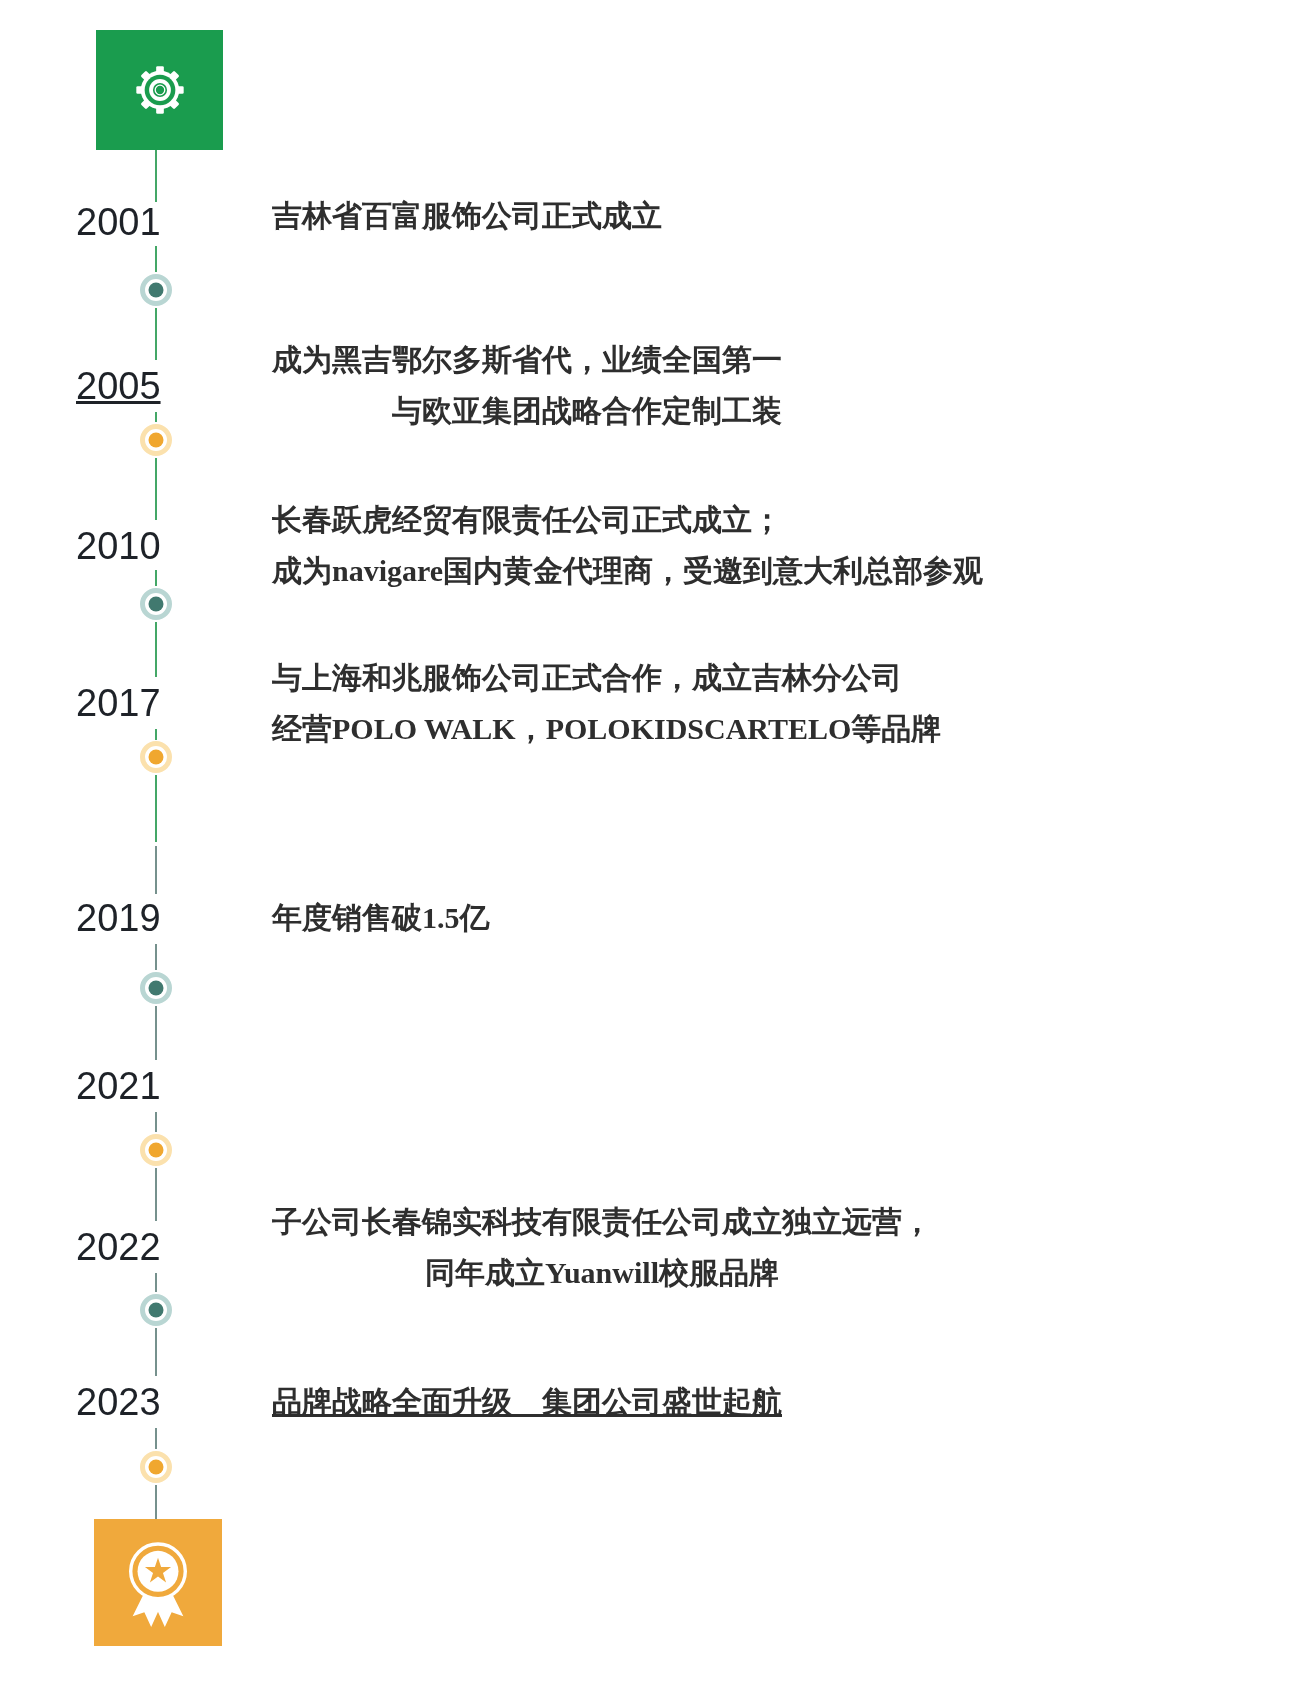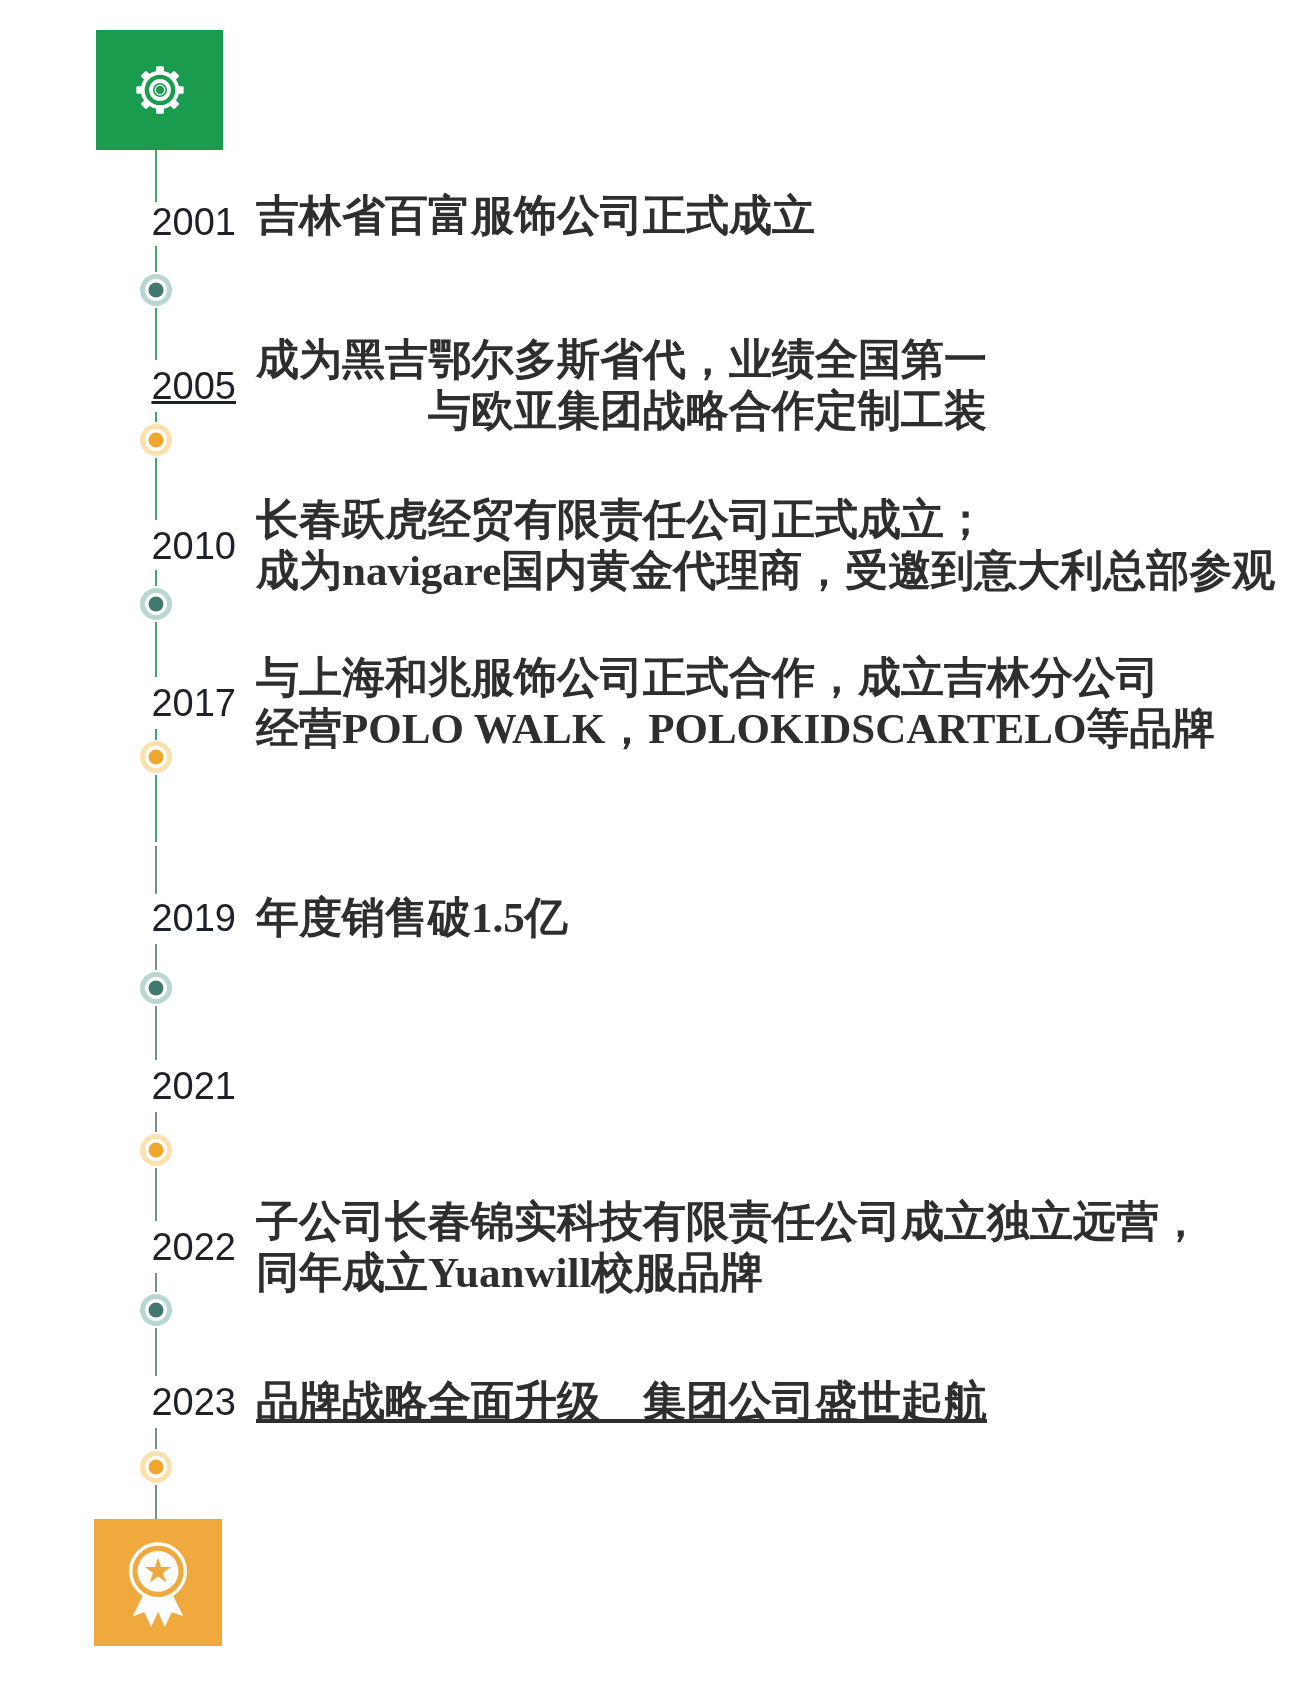--- a/index.html
+++ b/index.html
@@ -20,38 +20,38 @@
     overflow:hidden;font-family:"Liberation Serif", serif;
   }
   .square{position:absolute;display:flex;align-items:center;justify-content:center;}
   .square.green{left:96px;top:30px;width:127px;height:120px;background:var(--green_square);}
   .square.orange{left:94px;top:1519px;width:128px;height:127px;background:var(--orange_square);}
   .seg{position:absolute;left:154.5px;width:2.5px;}
   .seg.g{background:var(--line_green);}
   .seg.gy{background:var(--line_gray);}
   .year{
     position:absolute;left:76px;width:160px;height:48px;line-height:48px;
-    text-align:right;font-family:"Liberation Sans", sans-serif;
+    text-align:left;font-family:"Liberation Sans", sans-serif;
     font-size:38px;color:var(--year_color);
   }
   .dot{
     position:absolute;left:140px;width:32px;height:32px;border-radius:50%;
     background:#fff;box-sizing:border-box;
   }
   .dot::after{
     content:"";position:absolute;left:50%;top:50%;transform:translate(-50%,-50%);
     width:15px;height:15px;border-radius:50%;
   }
   .dot.teal{border:5px solid var(--teal_ring);}
   .dot.teal::after{background:var(--teal_dot);}
   .dot.orange{border:5px solid var(--orange_ring);}
   .dot.orange::after{background:var(--orange_dot);}
   .txt{
-    position:absolute;left:256px;color:var(--text_color);
-    font-weight:bold;font-size:43px;
+    position:absolute;left:272px;color:var(--text_color);
+    font-weight:bold;font-size:30px;
   }
   .txt .line{height:51px;line-height:51px;white-space:nowrap;}
 </style>
 </head>
 <body>
 
 <div class="canvas">
 
   <div class="square green">
     <svg width="64" height="64" viewBox="0 0 100 100">
@@ -123,21 +123,21 @@
   <div class="dot teal" style="top:972px;"></div>
   <div class="txt" style="top:892px;">
     <div class="line">年度销售破1.5亿</div>
   </div>
 
   <div class="year" style="top:1062px;">2021</div>
   <div class="dot orange" style="top:1134px;"></div>
 
   <div class="year" style="top:1223px;">2022</div>
   <div class="dot teal" style="top:1294px;"></div>
-  <div class="txt" style="top:1196px;">
+  <div class="txt" style="top:1196px;text-align:center;">
     <div class="line">子公司长春锦实科技有限责任公司成立独立远营，</div>
     <div class="line">同年成立Yuanwill校服品牌</div>
   </div>
 
   <div class="year" style="top:1378px;">2023</div>
   <div class="dot orange" style="top:1451px;"></div>
   <div class="txt" style="top:1376px;text-decoration:underline;">
     <div class="line">品牌战略全面升级　集团公司盛世起航</div>
   </div>
 

